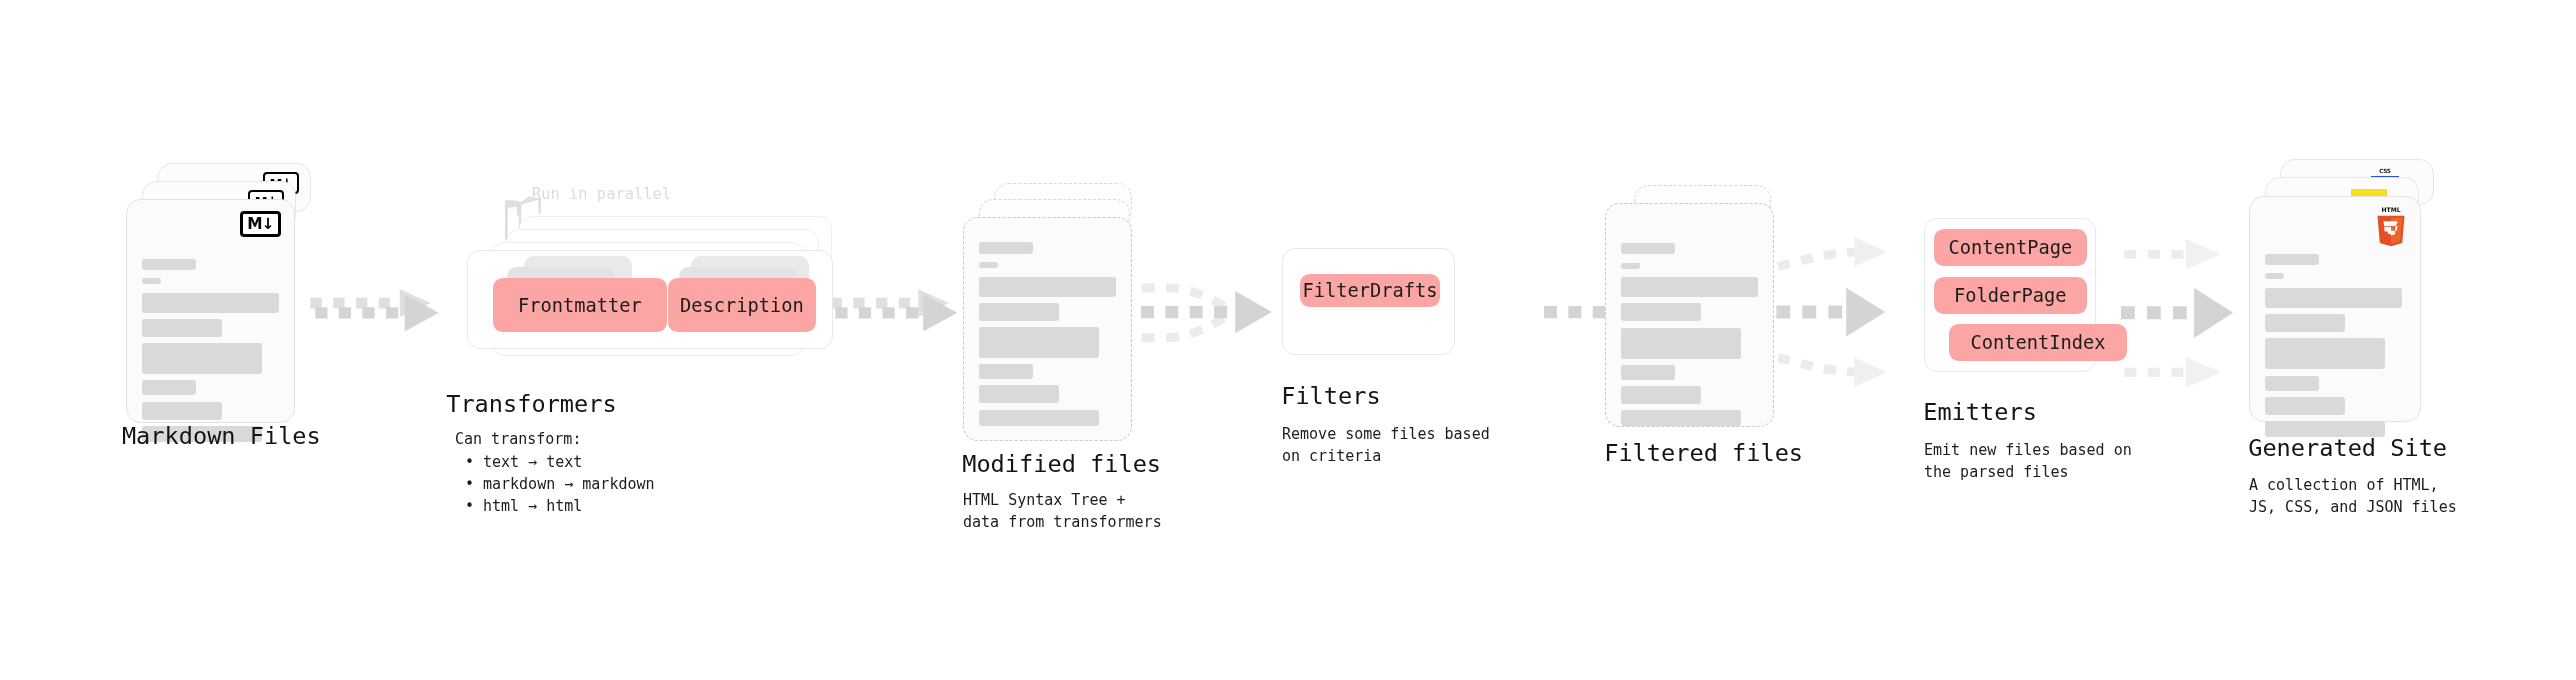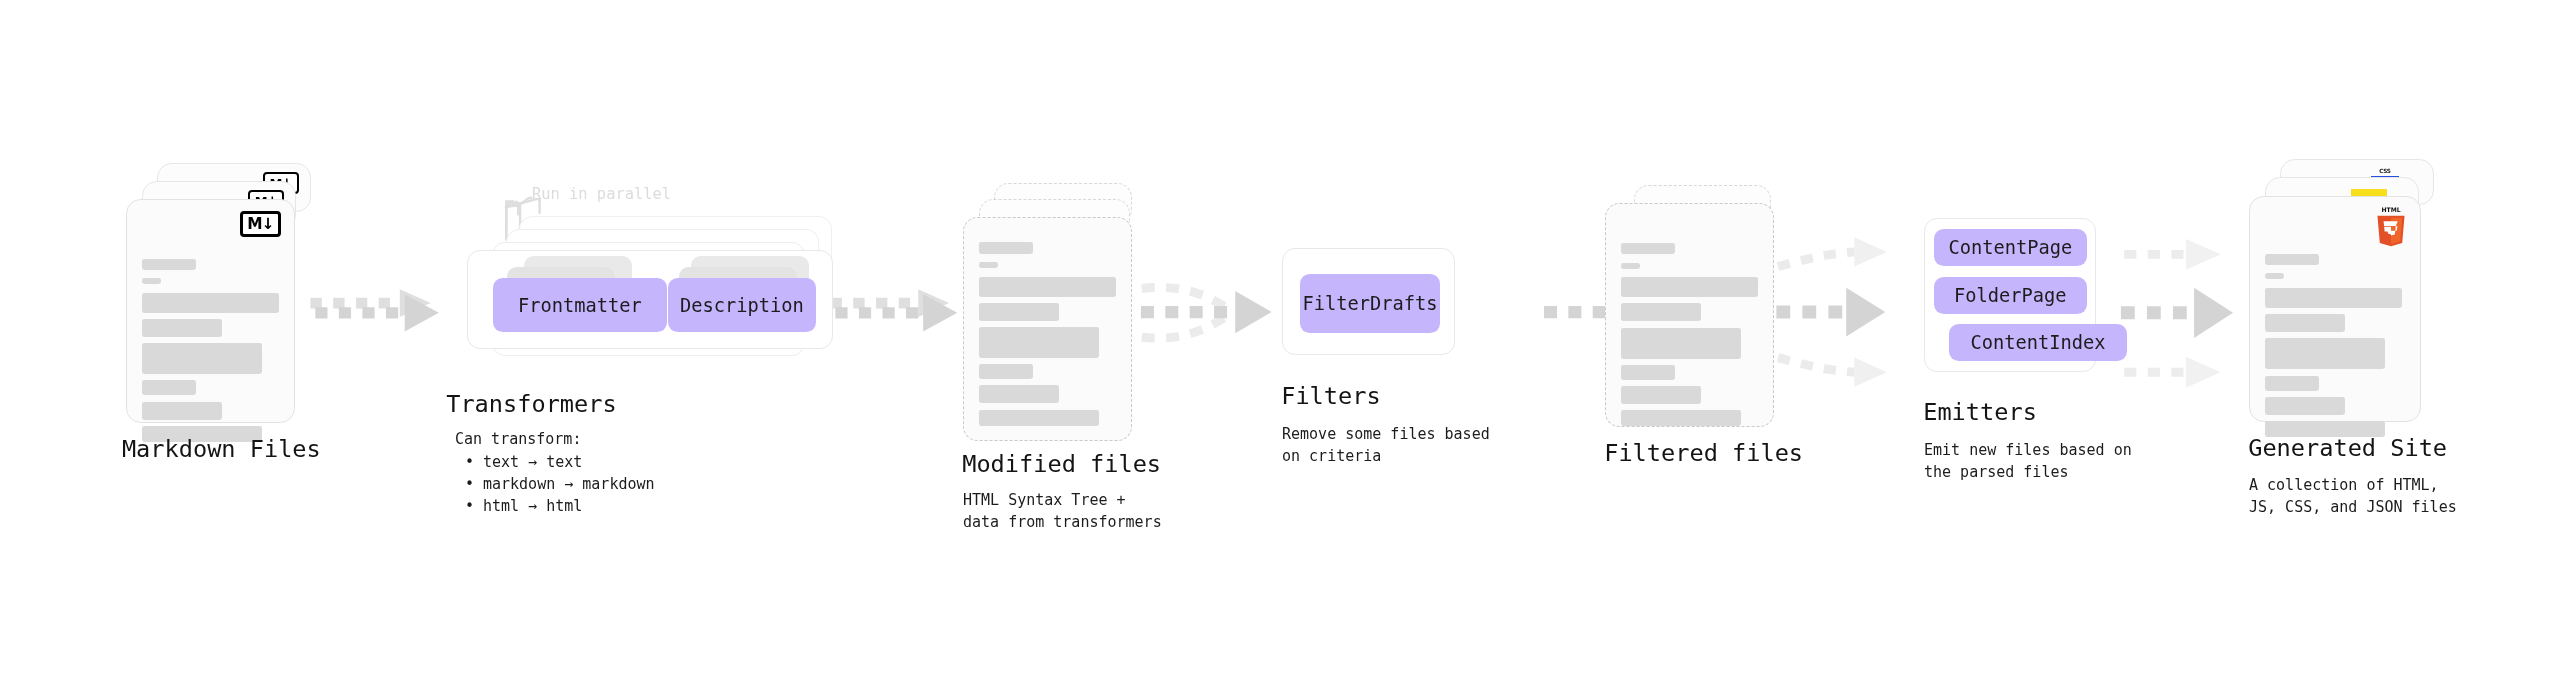--- a/index.html
+++ b/index.html
@@ -71,21 +71,21 @@
     background: #ffffff;
   }
   .group-box.g-back3 { border-color: #f0f0f0; }
   .group-box.g-back2 { border-color: #efefef; }
   .group-box.g-back1 { border-color: #ededed; }
 
   
   .chip {
     position: absolute;
     border-radius: 9.8px;
-    background: #c4b5fd;
+    background: #fca5a5;
     display: flex; align-items: center; justify-content: center;
     font-family: "DejaVu Sans Mono", "Liberation Mono", monospace;
     font-size: 18.7px;
     color: #1c1c1c;
     white-space: nowrap;
   }
   .chip.ghost { background: #e9e9e9; color: transparent; }
   .chip.ghost2 { background: #e3e3e3; color: transparent; }
 
   
@@ -226,21 +226,21 @@
         <div class="skel" style="left:14.6px; top:78px; width:19.5px; height:5.7px;"></div>
         <div class="skel" style="left:14.6px; top:93px; width:137px; height:19.5px;"></div>
         <div class="skel" style="left:14.6px; top:119px; width:80px; height:18px;"></div>
         <div class="skel" style="left:14.6px; top:143px; width:120px; height:31px;"></div>
         <div class="skel" style="left:14.6px; top:180px; width:54px; height:14.6px;"></div>
         <div class="skel" style="left:14.6px; top:202px; width:80px; height:18px;"></div>
         <div class="skel" style="left:14.6px; top:226px; width:120px; height:16.3px;"></div>
       </div>
     </div>
 
-    <div class="stage-title" style="left:-4.1px; top:272px;">Markdown Files</div>
+    <div class="stage-title" style="left:-4.1px; top:259px;">Markdown Files</div>
   </div>
 
   <div class="stage" style="left:447px; top:187px;">
 
     <div class="annot" style="left:85px; top:-2.4px;">Run in parallel</div>
 
     <div class="group-box g-back3" style="left:72px; top:29px; width:313px; height:114px;"></div>
     <div class="group-box g-back2" style="left:59px; top:42px; width:313px; height:114px;"></div>
     <div class="group-box g-back1" style="left:45px; top:55px; width:313px; height:114px;"></div>
     <div class="group-box" style="left:20.3px; top:63px; width:366px; height:99px;"></div>
@@ -282,21 +282,21 @@
     </div>
 
     <div class="stage-title" style="left:-0.8px; top:267px;">Modified files</div>
 
     <div class="stage-desc" style="left:0px; top:306px;">HTML Syntax Tree +
 data from transformers</div>
   </div>
 
   <div class="stage" style="left:1282px; top:248px;">
     <div class="group-box" style="left:0px; top:0px; width:173px; height:107px;"></div>
-    <div class="chip" style="left:18px; top:26px; width:140px; height:59px;">FilterDrafts</div>
+    <div class="chip" style="left:18px; top:26px; width:140px; height:33px;">FilterDrafts</div>
 
     <div class="stage-title" style="left:-0.8px; top:134px;">Filters</div>
 
     <div class="stage-desc" style="left:0px; top:175px;">Remove some files based
 on criteria</div>
   </div>
 
   <div class="stage" style="left:1605px; top:185px;">
     <div class="doc-stack" style="width:187px; height:260px;">
       <div class="doc-card dashed ghost2" style="left:29px; top:0px;  width:137px; height:37px;"></div>

